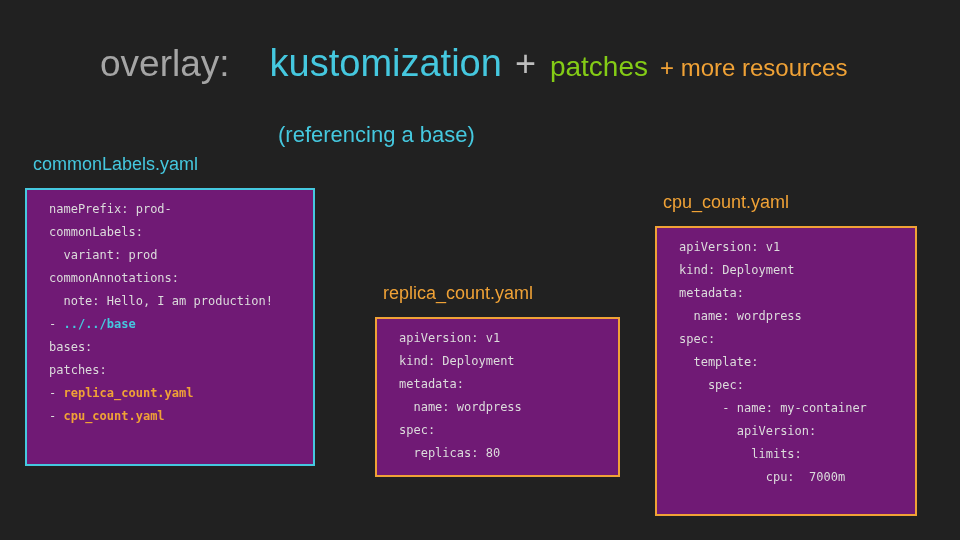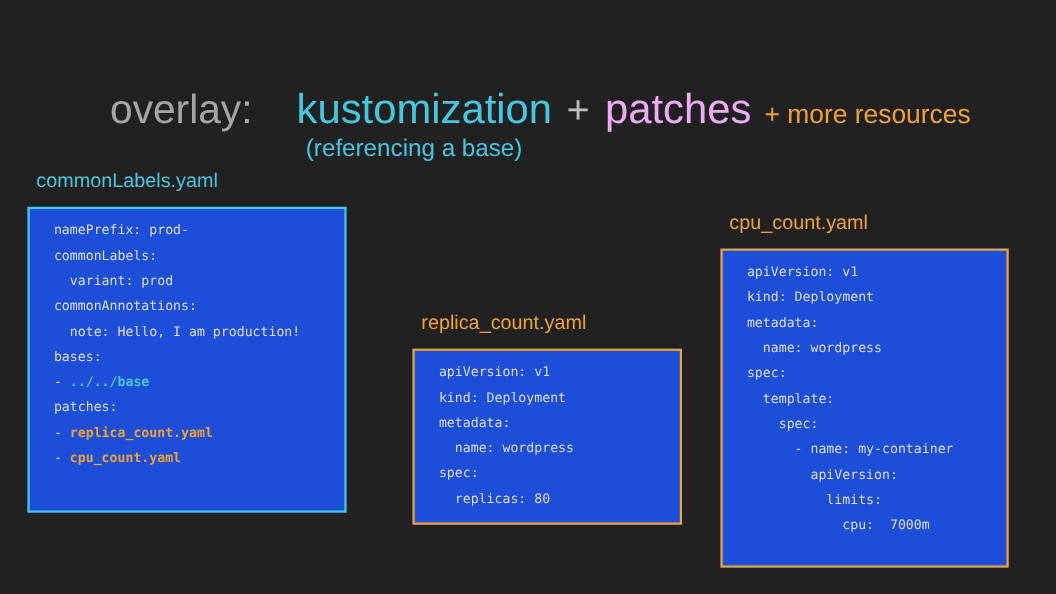--- a/index.html
+++ b/index.html
@@ -21,21 +21,21 @@
     position: absolute;
     left: 100px;
     top: 42px;
     display: flex;
     align-items: baseline;
     white-space: nowrap;
   }
   .t-overlay  { font-size: 37px; color: #A5A5A5; }
   .t-kust     { font-size: 38px; color: #45C8DF; margin-left: 40px; }
   .t-plus     { font-size: 36px; color: #BDBDBD; margin-left: 13px; }
-  .t-patches  { font-size: 38px; color: #f0abfc; margin-left: 14px; margin-top: 37px; }
+  .t-patches  { font-size: 28px; color: #84cc16; margin-left: 14px; }
   .t-more     { font-size: 24px; color: #F0A236; margin-left: 12px; }
   .subtitle {
     position: absolute;
     left: 278px;
     top: 87px;
     font-size: 22px;
     color: #45C8DF;
     margin-top: 35px;
   }
 
@@ -56,21 +56,21 @@
   .accent-orange { color: #F0A236; }
 
   .code-box {
     box-sizing: border-box;
     border: 2px solid;
     padding: 8px 6px 0 22px;
     font-family: "DejaVu Sans Mono", monospace;
     font-size: 12px;
     line-height: 23px;
     color: #DCDCDC;
-    background: #1d4ed8;
+    background: #701a75;
   }
   .box-cyan   { border-color: #45C8DF; }
   .box-orange { border-color: #F0A236; }
   .panel-0 .code-box { width: 290px; height: 278px; }
   .panel-1 .code-box { width: 245px; height: 160px; }
   .panel-2 .code-box { width: 262px; height: 290px; }
 
   .code-line { white-space: pre; }
   .hl-cyan   { color: #45C8DF; font-weight: bold; }
   .hl-orange { color: #F0A236; font-weight: bold; }
@@ -90,22 +90,22 @@
   <div class="subtitle">(referencing a base)</div>
 
   <div class="panel panel-0">
     <div class="panel-label accent-cyan">commonLabels.yaml</div>
     <div class="code-box box-cyan">
         <div class="code-line">namePrefix: prod-</div>
         <div class="code-line">commonLabels:</div>
         <div class="code-line">  variant: prod</div>
         <div class="code-line">commonAnnotations:</div>
         <div class="code-line">  note: Hello, I am production!</div>
+        <div class="code-line"><span>- </span><span class="hl-cyan">../../base</span></div>
         <div class="code-line">bases:</div>
-        <div class="code-line"><span>- </span><span class="hl-cyan">../../base</span></div>
         <div class="code-line">patches:</div>
         <div class="code-line"><span>- </span><span class="hl-orange">replica_count.yaml</span></div>
         <div class="code-line"><span>- </span><span class="hl-orange">cpu_count.yaml</span></div>
       </div>
   </div>
 
   <div class="panel panel-1">
     <div class="panel-label accent-orange">replica_count.yaml</div>
     <div class="code-box box-orange">
         <div class="code-line">apiVersion: v1</div>

